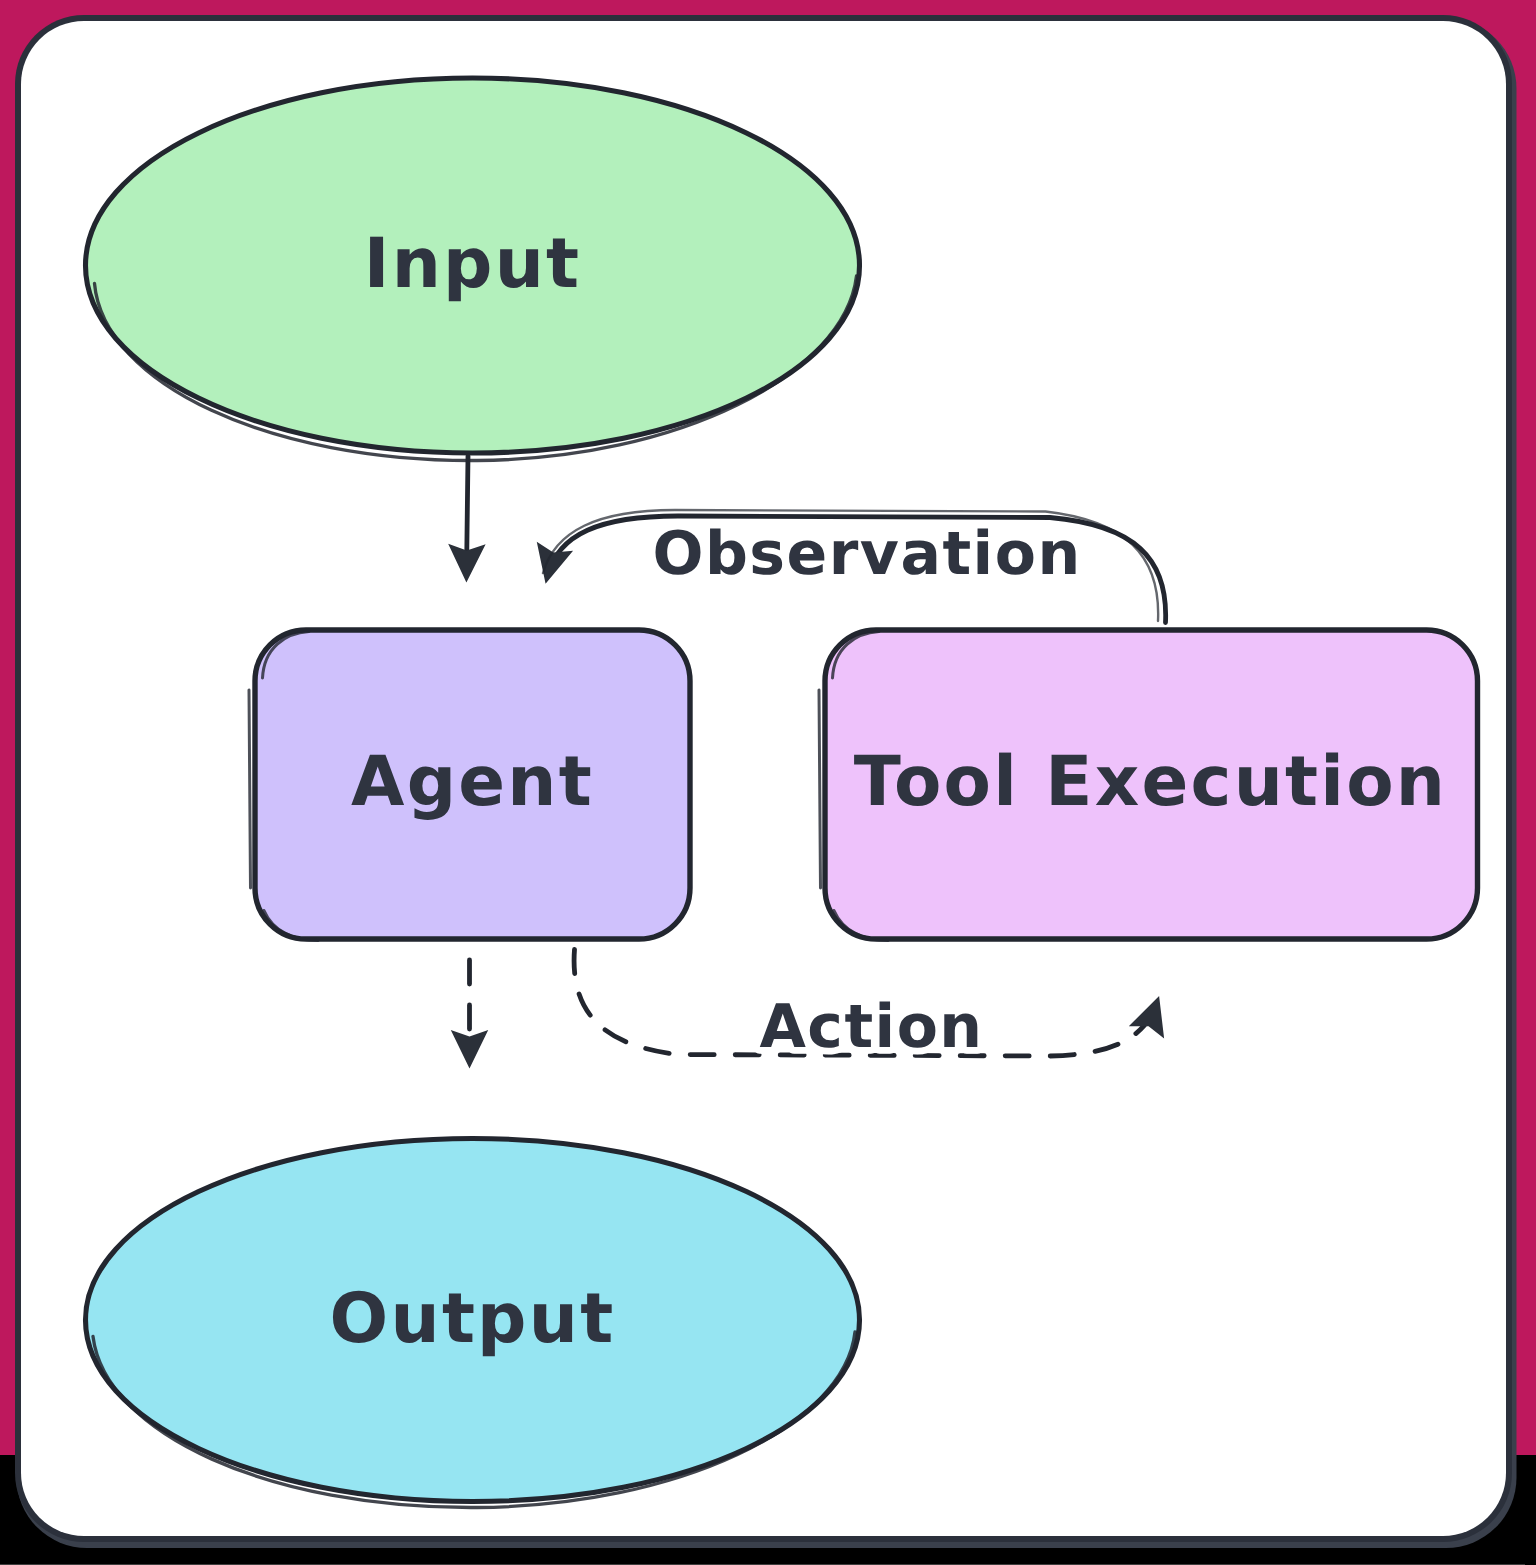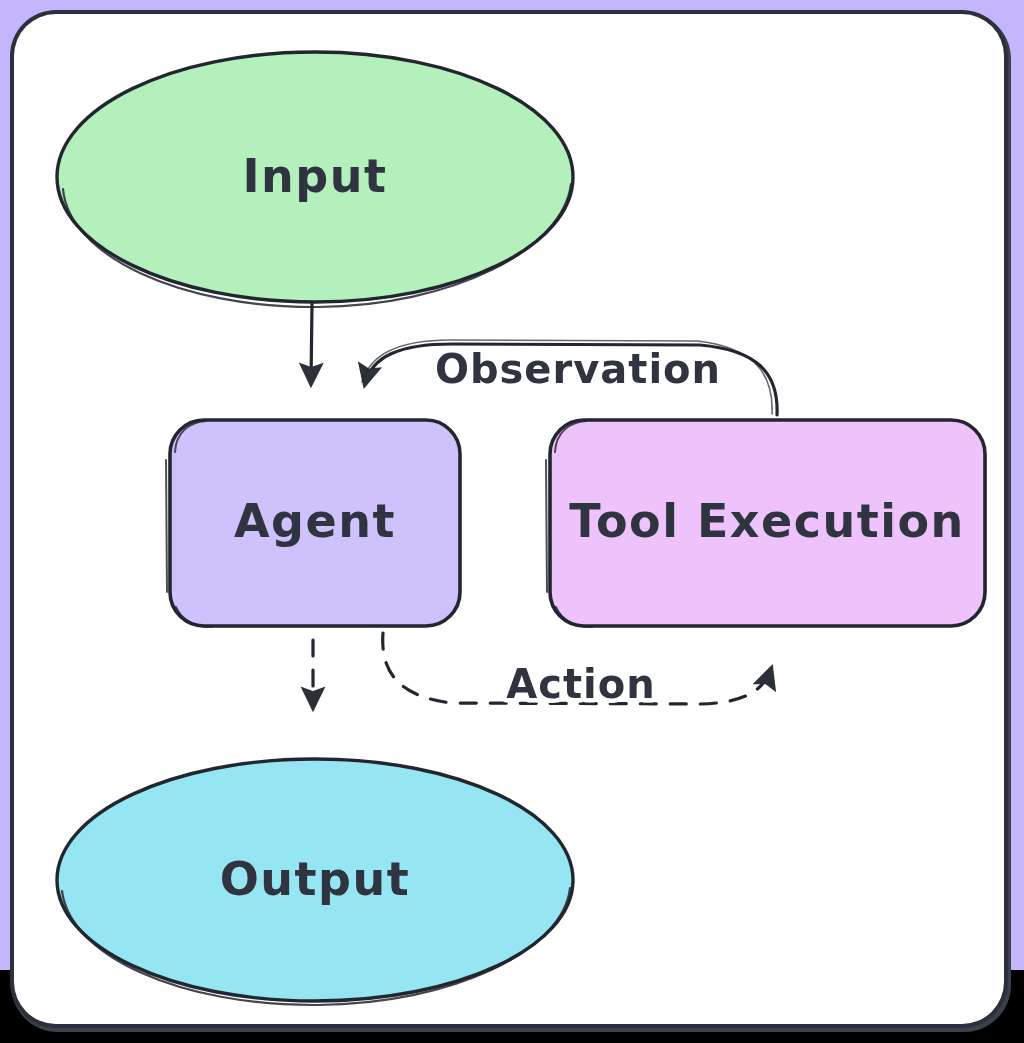--- a/index.html
+++ b/index.html
@@ -12,21 +12,21 @@
     width: 1024px;
     height: 1043px;
     overflow: hidden;
     font-family: "DejaVu Sans", sans-serif;
   }
 
   #canvas {
     position: relative;
     width: 1024px;
     height: 970px;
-    background: #c4b5fd;
+    background: #be185d;
   }
 
   
   .card {
     position: absolute;
     left: 14px;
     top: 14px;
     width: 990px;
     height: 1010px;
     background: #ffffff;

